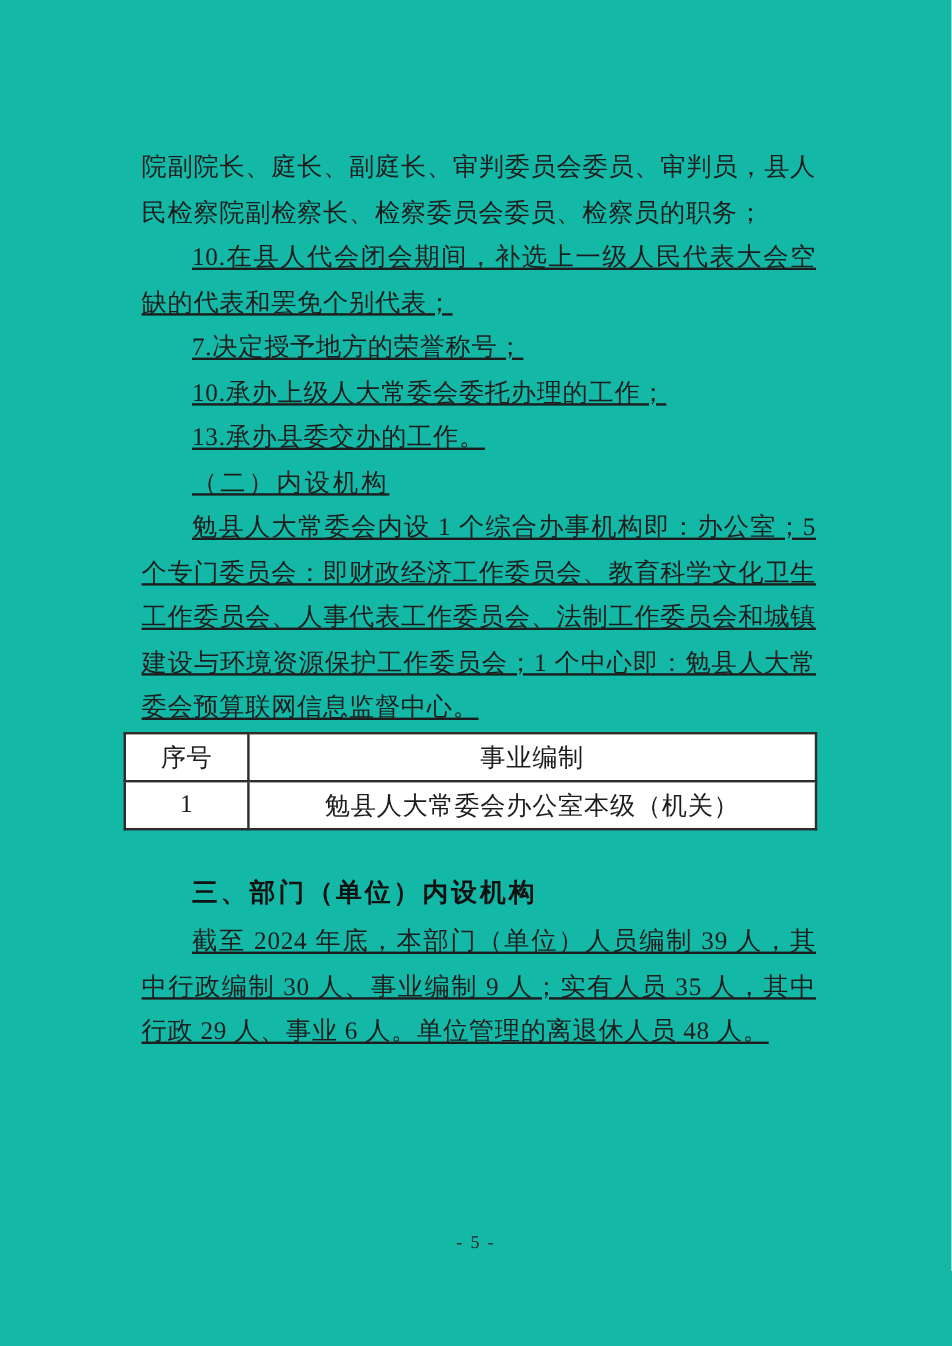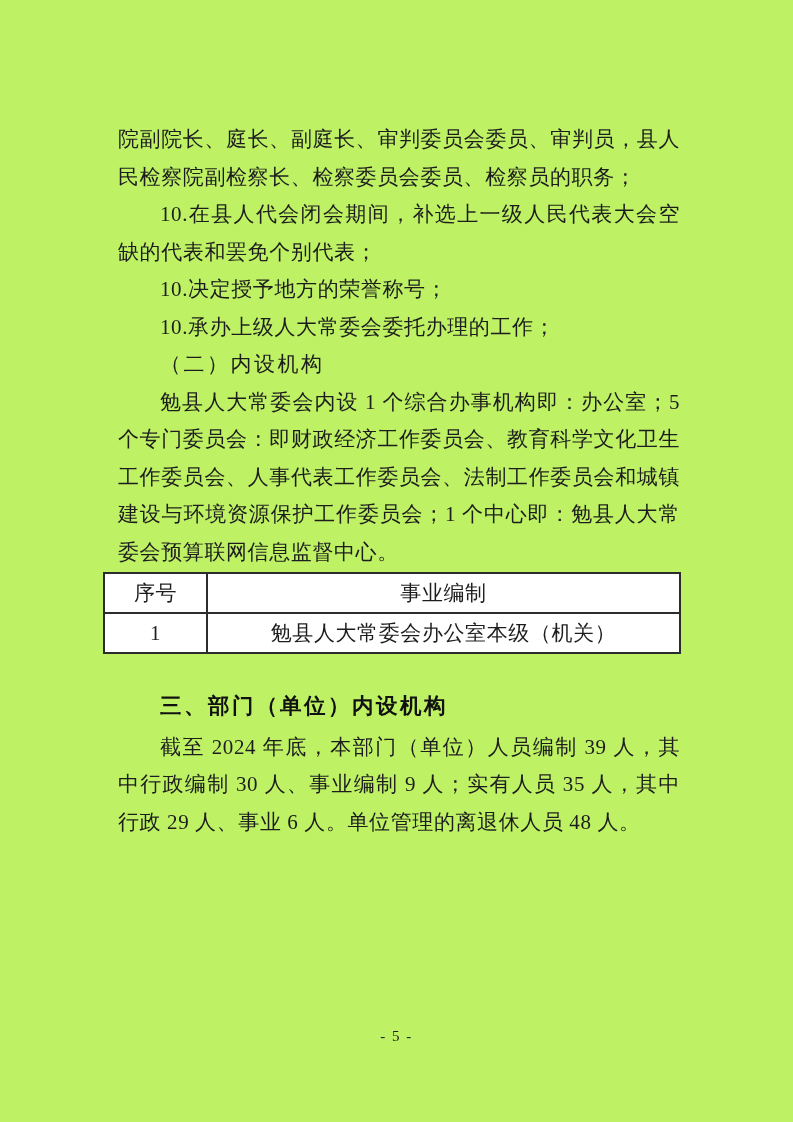--- a/index.html
+++ b/index.html
@@ -4,41 +4,42 @@
 <style>
   html, body {
     margin: 0;
     padding: 0;
     background: #ffffff;
   }
   .page {
     position: relative;
     width: 793px;
     height: 1122px;
-    background: #bef264;
+    background: #14b8a6;
     overflow: hidden;
     font-family: "Liberation Serif", "DejaVu Serif", serif;
     color: #1d1d1d;
   }
   .content {
     position: absolute;
     left: 118px;
     top: 121px;
     width: 562px;
   }
   p.body {
     margin: 0;
     font-size: 21px;
     line-height: 37.5px;
     letter-spacing: 0.6px;
     text-align: justify;
     word-break: break-all;
   }
   p.ind {
     text-indent: 42px;
+    text-decoration: underline;
   }
   p.kai {
     letter-spacing: 2.5px;
   }
   .heading {
     margin: 0;
     font-size: 21.5px;
     line-height: 37.5px;
     font-weight: 700;
     letter-spacing: 2.5px;
@@ -86,24 +87,25 @@
 </head>
 <body>
 
 <div class="page">
   <div class="content">
 
     <p class="body">院副院长、庭长、副庭长、审判委员会委员、审判员，县人民检察院副检察长、检察委员会委员、检察员的职务；</p>
 
     <p class="body ind">10.在县人代会闭会期间，补选上一级人民代表大会空缺的代表和罢免个别代表；</p>
 
-    <p class="body ind">10.决定授予地方的荣誉称号；</p>
+    <p class="body ind">7.决定授予地方的荣誉称号；</p>
 
     <p class="body ind">10.承办上级人大常委会委托办理的工作；</p>
 
+    <p class="body ind">13.承办县委交办的工作。</p>
 
     <p class="body ind kai">（二）内设机构</p>
 
     <p class="body ind">勉县人大常委会内设 1 个综合办事机构即：办公室；5 个专门委员会：即财政经济工作委员会、教育科学文化卫生工作委员会、人事代表工作委员会、法制工作委员会和城镇建设与环境资源保护工作委员会；1 个中心即：勉县人大常委会预算联网信息监督中心。</p>
 
 
 
     <table class="unit-table">
       <colgroup>
         <col class="col-index">

